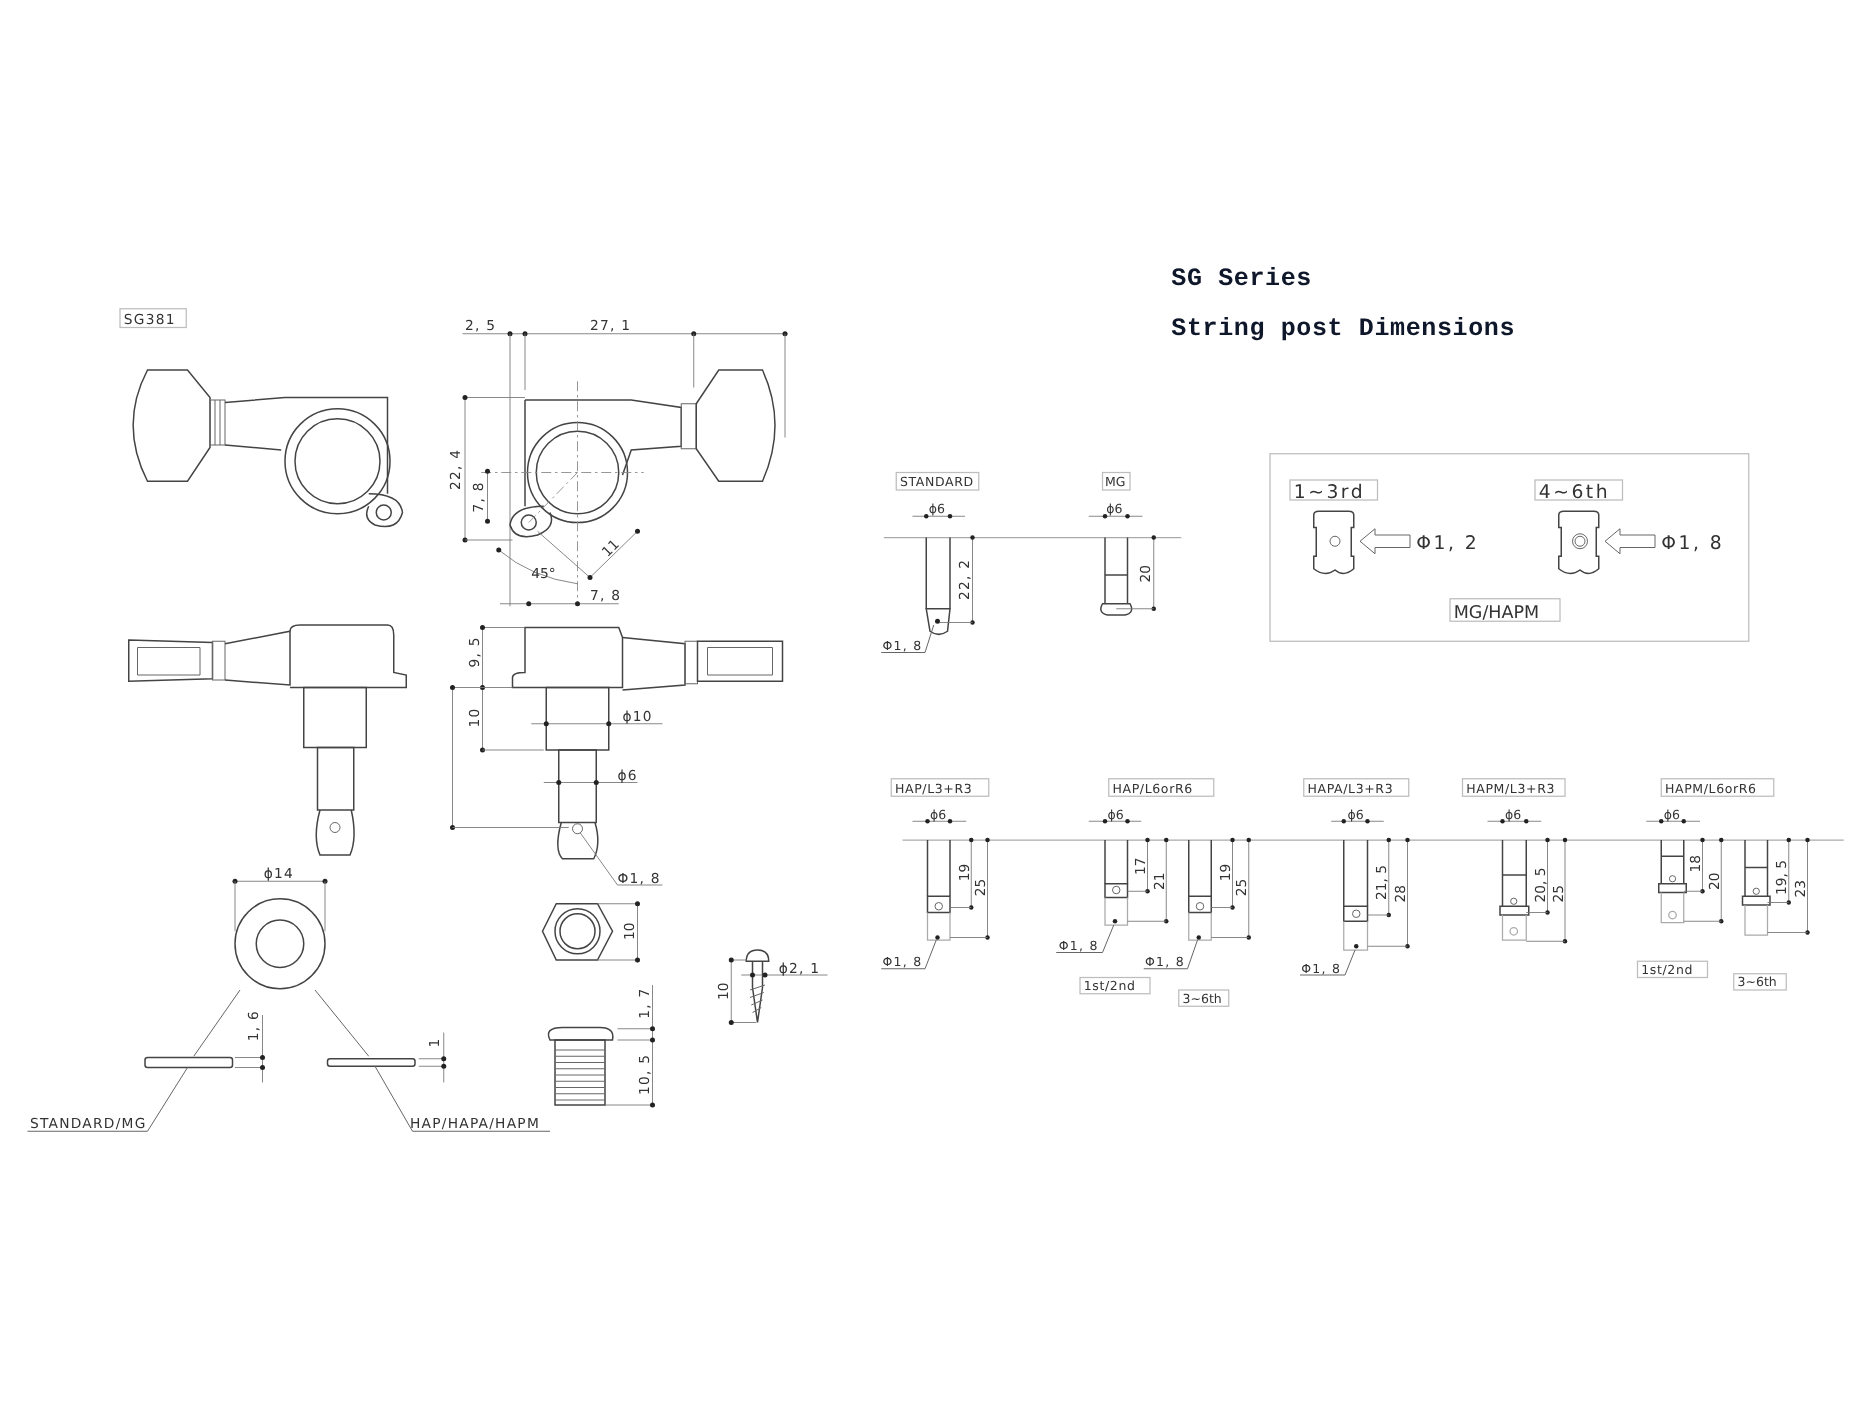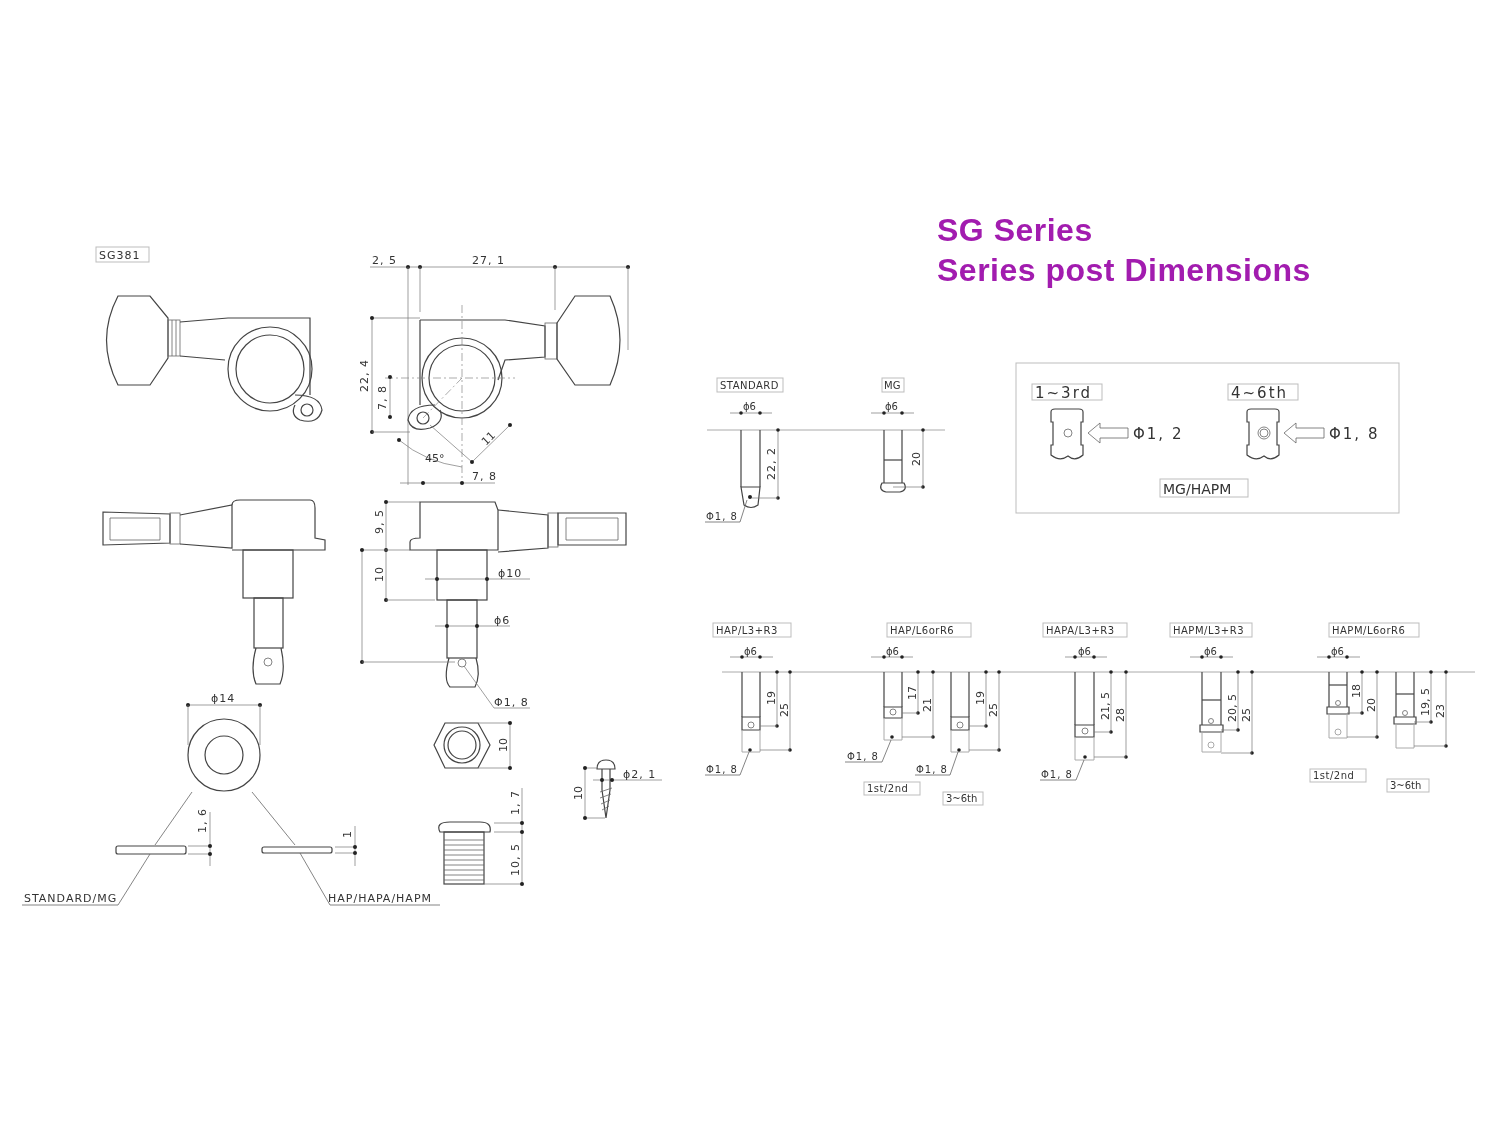--- a/index.html
+++ b/index.html
@@ -1,32 +1,32 @@
 <!DOCTYPE html>
 <html><head>
 <meta charset="utf-8">
 <style>
   html, body { margin:0; padding:0; background:#ffffff; }
   body { width:1500px; height:1125px; position:relative; overflow:hidden; font-family:"DejaVu Sans", sans-serif; }
   #canvas { position:absolute; left:0; top:0; }
-  .title { position:absolute; left:937px; font-family:Liberation Sans, sans-serif; font-weight:bold; color:#a21caf; font-size:32px; letter-spacing:0.5px; white-space:nowrap; }
+  .title { position:absolute; left:937px; font-family:Liberation Mono, monospace; font-weight:bold; color:#0f172a; font-size:20px; letter-spacing:0.5px; white-space:nowrap; }
   .lbl { font-family:"DejaVu Sans", sans-serif; fill:#333; }
   .box { fill:none; stroke:#bdbdbd; stroke-width:1; }
   .ln { fill:none; stroke:#444; stroke-width:1.2; }
   .thin { fill:none; stroke:#666; stroke-width:0.8; }
   .dim { fill:none; stroke:#777; stroke-width:0.7; }
   .ctr { fill:none; stroke:#888; stroke-width:0.7; stroke-dasharray:8 3 2 3; }
   .dot { fill:#222; }
   .faint { fill:none; stroke:#aaa; stroke-width:1; }
 </style>
 </head>
 <body>
 
 <div class="title" style="top:212px;">SG Series</div>
-<div class="title" style="top:252px;">Series post Dimensions</div>
+<div class="title" style="top:252px;">String post Dimensions</div>
 
 <svg id="canvas" width="1500" height="1125" viewBox="0 0 1500 1125" xmlns="http://www.w3.org/2000/svg">
 
   <g>
     <rect class="box" x="96" y="247" width="53" height="15"></rect>
     <text class="lbl" x="99" y="259" font-size="11" letter-spacing="1">SG381</text>
   </g>
 
   <g>
     <path class="ln" d="M118 296 L150 296 L168 318 L168 358 L150 385 L118 385 Q95 340 118 296 Z"></path>

